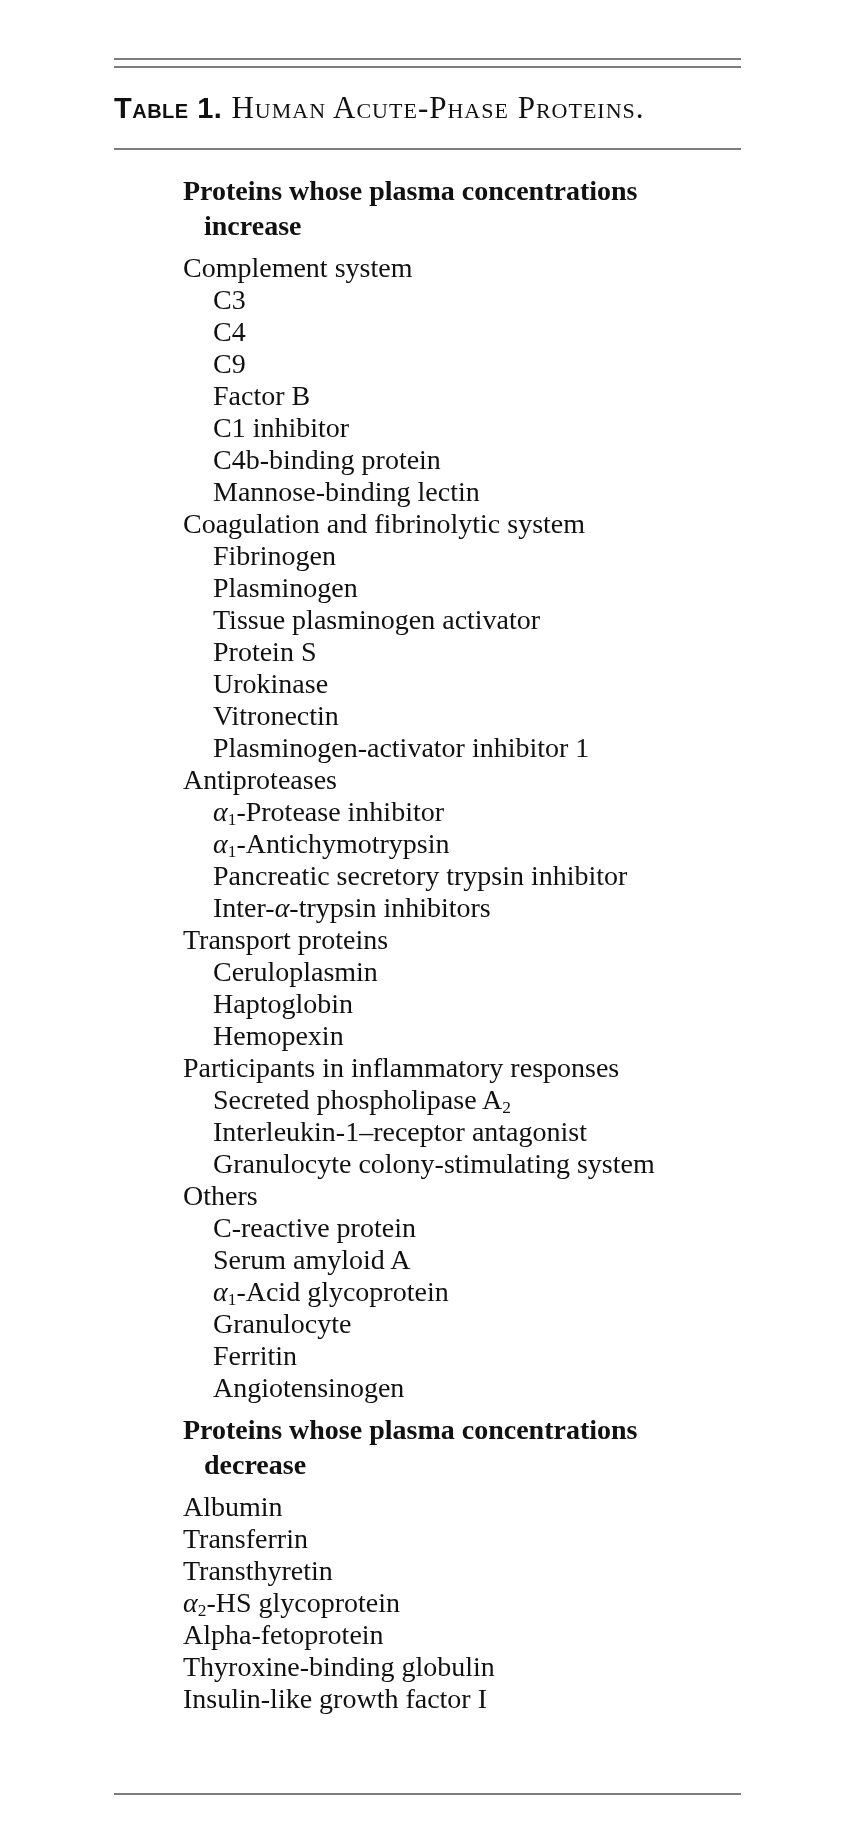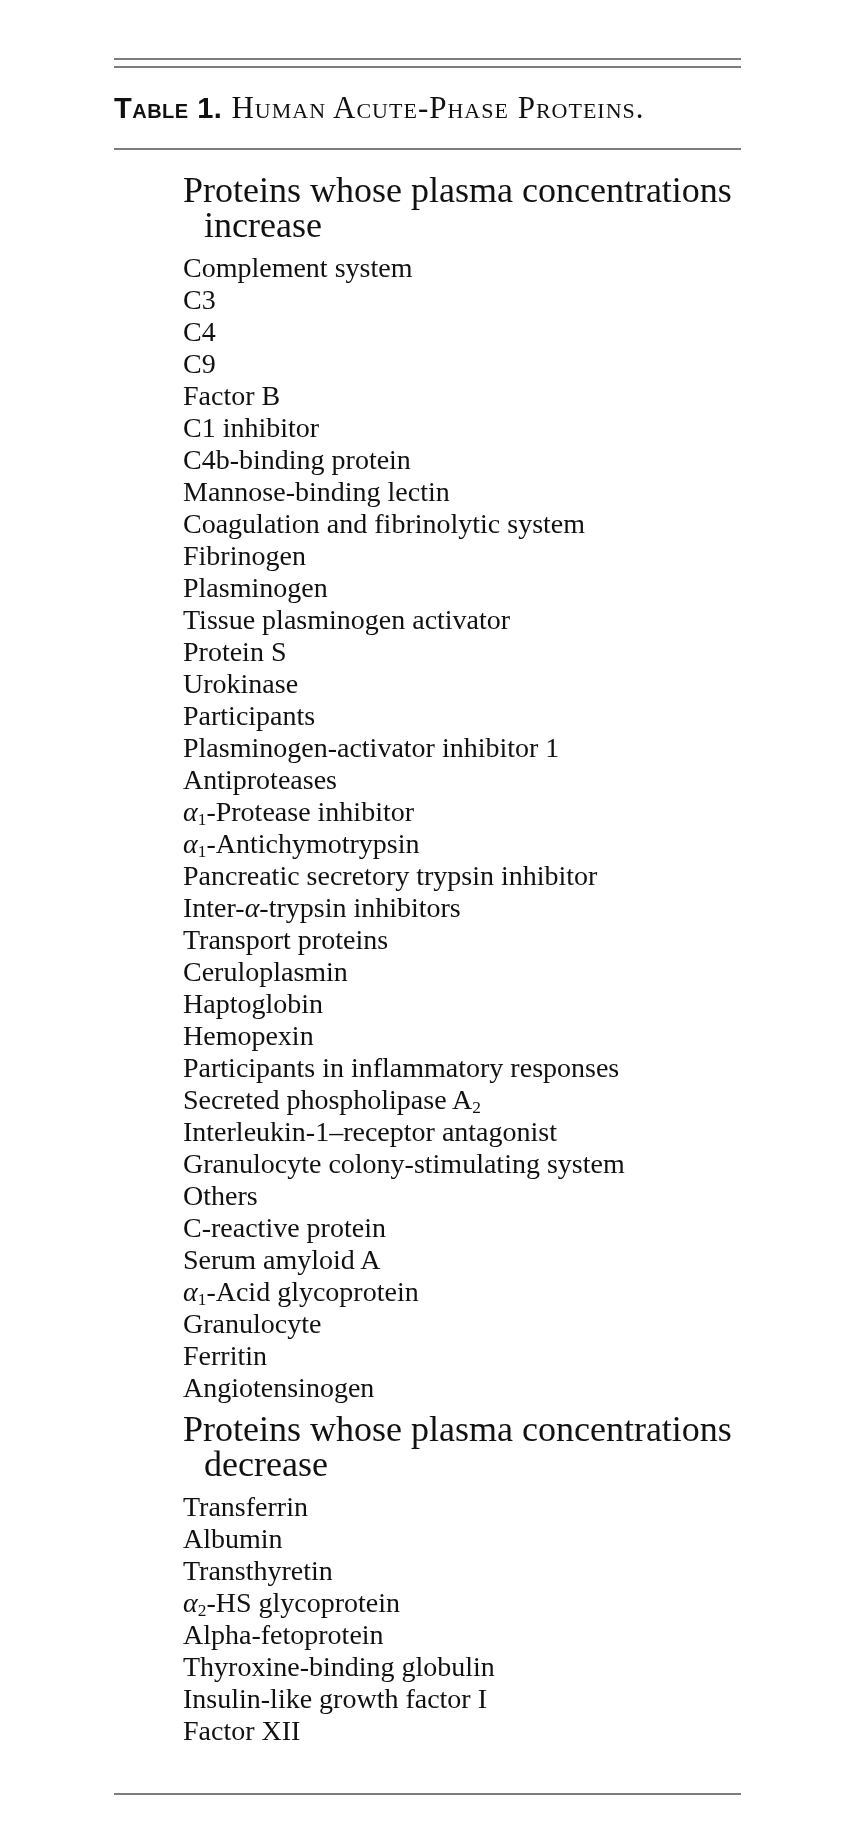--- a/index.html
+++ b/index.html
@@ -50,32 +50,32 @@
     letter-spacing:1px;
   }
 
   .content{
     position:absolute;
     left:183px;top:173px;width:600px;
   }
   .sec{display:block;}
   .sec + .sec{margin-top:8px;}
   .sec-header{
-    font-weight:400;
-    font-size:36px;
+    font-weight:700;
+    font-size:28px;
     line-height:35px;
   }
   .sec-header .hl2{margin-left:21px;}
   .rows{margin-top:9px;}
   .row{
     font-size:28px;
     line-height:32px;
     white-space:nowrap;
   }
-  .row.indent-1{}
+  .row.indent-1{margin-left:30px;}
   .it{font-style:italic;}
   .sb{font-size:0.62em;vertical-align:-0.22em;line-height:0;}
 </style>
 </head>
 <body>
 
 <div class="page">
 
   <div class="rule r-top1"></div>
   <div class="rule r-top2"></div>
@@ -101,21 +101,21 @@
           <div class="row indent-1"><span>Factor B</span></div>
           <div class="row indent-1"><span>C1 inhibitor</span></div>
           <div class="row indent-1"><span>C4b-binding protein</span></div>
           <div class="row indent-1"><span>Mannose-binding lectin</span></div>
           <div class="row indent-0"><span>Coagulation and fibrinolytic system</span></div>
           <div class="row indent-1"><span>Fibrinogen</span></div>
           <div class="row indent-1"><span>Plasminogen</span></div>
           <div class="row indent-1"><span>Tissue plasminogen activator</span></div>
           <div class="row indent-1"><span>Protein S</span></div>
           <div class="row indent-1"><span>Urokinase</span></div>
-          <div class="row indent-1"><span>Participants</span></div>
+          <div class="row indent-1"><span>Vitronectin</span></div>
           <div class="row indent-1"><span>Plasminogen-activator inhibitor 1</span></div>
           <div class="row indent-0"><span>Antiproteases</span></div>
           <div class="row indent-1"><span class="it">α</span><span class="sb">1</span><span>-Protease inhibitor</span></div>
           <div class="row indent-1"><span class="it">α</span><span class="sb">1</span><span>-Antichymotrypsin</span></div>
           <div class="row indent-1"><span>Pancreatic secretory trypsin inhibitor</span></div>
           <div class="row indent-1"><span>Inter-</span><span class="it">α</span><span>-trypsin inhibitors</span></div>
           <div class="row indent-0"><span>Transport proteins</span></div>
           <div class="row indent-1"><span>Ceruloplasmin</span></div>
           <div class="row indent-1"><span>Haptoglobin</span></div>
           <div class="row indent-1"><span>Hemopexin</span></div>
@@ -132,28 +132,27 @@
           <div class="row indent-1"><span>Angiotensinogen</span></div>
         </div>
     </section>
 
     <section class="sec">
       <div class="sec-header">
         <div class="hl1">Proteins whose plasma concentrations</div>
         <div class="hl2">decrease</div>
       </div>
       <div class="rows">
+          <div class="row indent-0"><span>Albumin</span></div>
           <div class="row indent-0"><span>Transferrin</span></div>
-          <div class="row indent-0"><span>Albumin</span></div>
           <div class="row indent-0"><span>Transthyretin</span></div>
           <div class="row indent-0"><span class="it">α</span><span class="sb">2</span><span>-HS glycoprotein</span></div>
           <div class="row indent-0"><span>Alpha-fetoprotein</span></div>
           <div class="row indent-0"><span>Thyroxine-binding globulin</span></div>
           <div class="row indent-0"><span>Insulin-like growth factor I</span></div>
-          <div class="row indent-0"><span>Factor XII</span></div>
         </div>
     </section>
 
   </div>
 
   <div class="rule r-bottom"></div>
 
 </div>
 
 </body></html>

